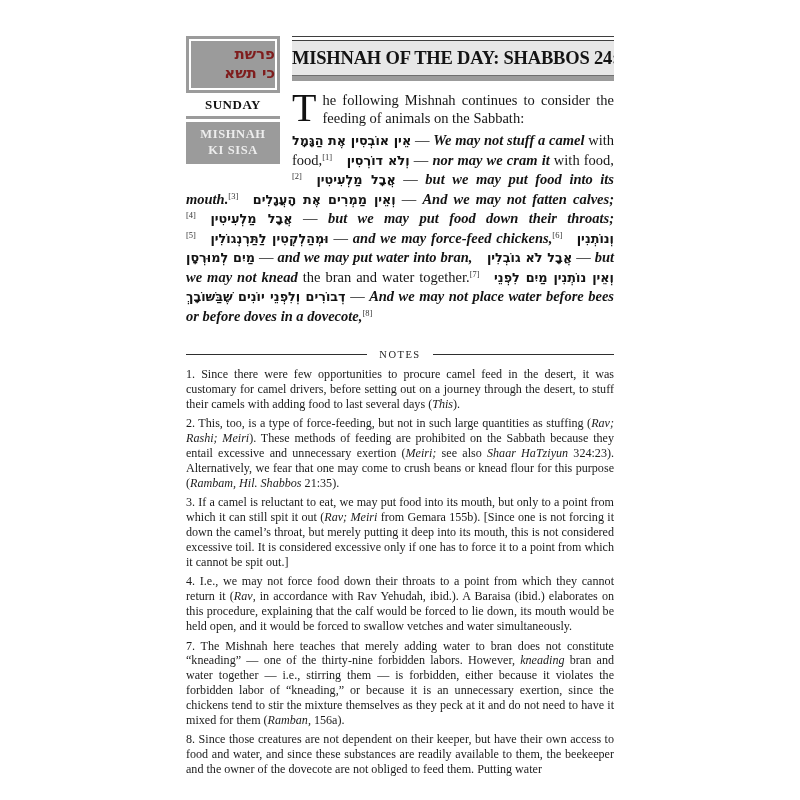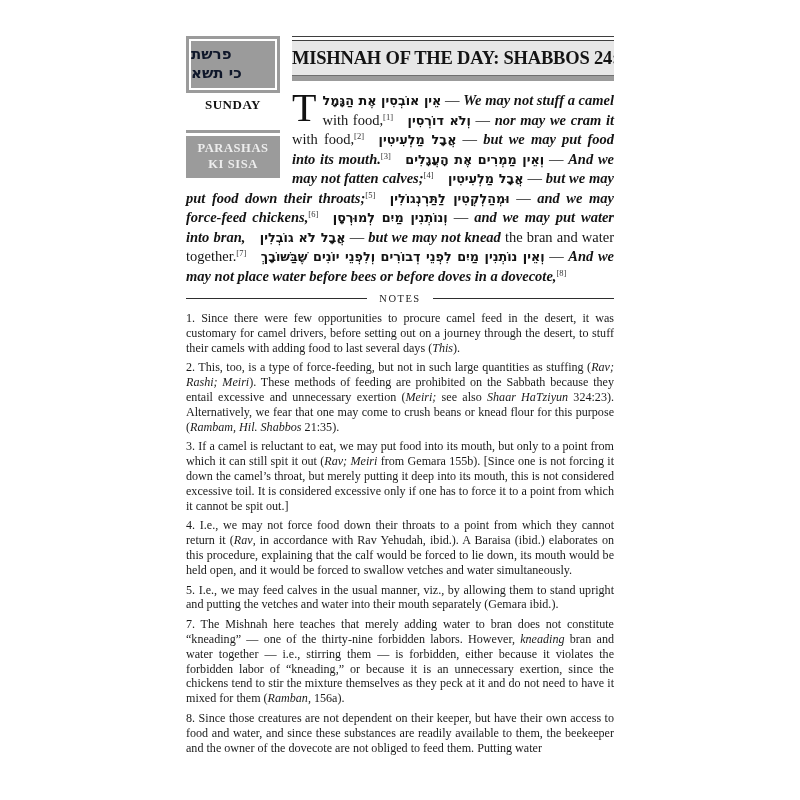--- a/index.html
+++ b/index.html
@@ -7,27 +7,27 @@
     width:800px;height:800px;background:#ffffff;position:relative;
     font-family:"Liberation Serif", serif;color:#1a1a1a;
     -webkit-font-smoothing:antialiased;
   }
   .content{position:absolute;left:186px;top:36px;width:428px;}
 
   
   .sidebar{float:left;width:94px;margin-right:12px;margin-bottom:8px;}
   .heb-box{
     background:#9b9b9b;border:2px solid #ffffff;box-shadow:0 0 0 3px #9b9b9b;
-    margin:3px 3px 0 3px;padding:4px 0 5px;text-align:left;
-    color:#0f172a;font-family:"DejaVu Sans", sans-serif;font-weight:700;
+    margin:3px 3px 0 3px;padding:4px 0 5px;text-align:right;
+    color:#7f1d1d;font-family:"DejaVu Sans", sans-serif;font-weight:700;
     font-size:15px;line-height:1.25;
   }
   .day-label{
     text-align:center;font-weight:700;font-size:13px;letter-spacing:.5px;
-    padding:7px 0 17px;color:#111;
+    padding:7px 0 3px;color:#111;
   }
   .sidebar-rule{height:3px;background:#9b9b9b;}
   .par-box{
     margin-top:3px;background:#9b9b9b;color:#ededed;text-align:center;
     font-weight:700;font-size:12.5px;line-height:1.35;letter-spacing:.6px;
     padding:4px 0 5px;
   }
 
   
   .title-block{overflow:hidden;}
@@ -39,21 +39,21 @@
   .rule-thick{height:5px;background:#9b9b9b;border-top:1px solid #6f6f6f;}
 
   
   .intro{margin:10px 0 4px;font-size:14.5px;line-height:18px;text-align:justify;color:#151515;}
   .dropcap{
     float:left;font-size:40px;line-height:32px;font-weight:400;
     padding:1px 6px 0 0;color:#111;
   }
 
   
-  .mishnah{margin:2px 0 8px;font-size:14.5px;line-height:18.5px;text-align:justify;color:#141414;}
+  .mishnah{margin:2px 0 24px;font-size:14.5px;line-height:18.5px;text-align:justify;color:#141414;}
   .mishnah .he{font-family:"DejaVu Sans", sans-serif;font-weight:700;font-size:12.8px;}
   .mishnah .bi{font-weight:700;font-style:italic;}
   .mishnah sup{font-size:8.5px;line-height:0;vertical-align:5px;color:#333;letter-spacing:0;}
 
   
   .notes-divider{display:flex;align-items:center;gap:12px;margin:2px 0 7px;}
   .notes-divider .line{flex:1;height:1px;background:#2e2e2e;}
   .notes-divider .label{font-size:10.5px;letter-spacing:1.5px;color:#222;}
   .note{margin:0 0 5px;font-size:12.1px;line-height:14.8px;text-align:justify;color:#1b1b1b;}
   .note .it{font-style:italic;}
@@ -64,44 +64,43 @@
 <div class="content">
 
   <div class="sidebar">
     <div class="heb-box">
       <div>פרשת</div>
       <div>כי תשא</div>
     </div>
     <div class="day-label">SUNDAY</div>
     <div class="sidebar-rule"></div>
     <div class="par-box">
-      <div>PARASHAS</div>
+      <div>MISHNAH</div>
       <div>KI SISA</div>
     </div>
   </div>
 
   <div class="title-block">
     <div class="rule-double"></div>
     <div class="title-band">MISHNAH OF THE DAY: SHABBOS 24:3</div>
     <div class="rule-thick"></div>
   </div>
 
-  <p class="intro"><span class="dropcap">T</span></p>
+  <p class="intro"><span class="dropcap">T</span><span>he following Mishnah continues to consider the feeding of animals on the Sabbath:</span></p>
 
   <p class="mishnah" id="mishnah"><span class="he" dir="rtl">אֵין אוֹבְסִין אֶת הַגָּמָל</span> — <span class="bi">We may not stuff a camel</span> with food,<sup>[1]</sup>  <span class="he" dir="rtl">וְלֹא דוֹרְסִין</span> — <span class="bi">nor may we cram it</span> with food,<sup>[2]</sup>  <span class="he" dir="rtl">אֲבָל מַלְעִיטִין</span> — <span class="bi">but we may put food into its mouth.</span><sup>[3]</sup>  <span class="he" dir="rtl">וְאֵין מַמְרִים אֶת הָעֲגָלִים</span> — <span class="bi">And we may not fatten calves;</span><sup>[4]</sup>  <span class="he" dir="rtl">אֲבָל מַלְעִיטִין</span> — <span class="bi">but we may put food down their throats;</span><sup>[5]</sup>  <span class="he" dir="rtl">וּמְהַלְקְטִין לַתַּרְנְגוֹלִין</span> — <span class="bi">and we may force-feed chickens,</span><sup>[6]</sup>  <span class="he" dir="rtl">וְנוֹתְנִין מַיִם לְמוּרְסָן</span> — <span class="bi">and we may put water into bran,</span>  <span class="he" dir="rtl">אֲבָל לֹא גוֹבְלִין</span> — <span class="bi">but we may not knead</span> the bran and water together.<sup>[7]</sup>  <span class="he" dir="rtl">וְאֵין נוֹתְנִין מַיִם לִפְנֵי דְבוֹרִים וְלִפְנֵי יוֹנִים שֶׁבַּשּׁוֹבָךְ</span> — <span class="bi">And we may not place water before bees or before doves in a dovecote,</span><sup>[8]</sup></p>
 
   <div class="notes-divider">
     <span class="line"></span>
     <span class="label">NOTES</span>
     <span class="line"></span>
   </div>
 
   <div id="notes">
       <p class="note"><span>1. </span><span>Since there were few opportunities to procure camel feed in the desert, it was customary for camel drivers, before setting out on a journey through the desert, to stuff their camels with adding food to last several days (</span><span class="it">This</span><span>).</span></p>
       <p class="note"><span>2. </span><span>This, too, is a type of force-feeding, but not in such large quantities as stuffing (</span><span class="it">Rav; Rashi; Meiri</span><span>). These methods of feeding are prohibited on the Sabbath because they entail excessive and unnecessary exertion (</span><span class="it">Meiri;</span><span> see also </span><span class="it">Shaar HaTziyun</span><span> 324:23). Alternatively, we fear that one may come to crush beans or knead flour for this purpose (</span><span class="it">Rambam, Hil. Shabbos</span><span> 21:35).</span></p>
       <p class="note"><span>3. </span><span>If a camel is reluctant to eat, we may put food into its mouth, but only to a point from which it can still spit it out (</span><span class="it">Rav; Meiri</span><span> from Gemara 155b). [Since one is not forcing it down the camel’s throat, but merely putting it deep into its mouth, this is not considered excessive toil. It is considered excessive only if one has to force it to a point from which it cannot be spit out.]</span></p>
       <p class="note"><span>4. </span><span>I.e., we may not force food down their throats to a point from which they cannot return it (</span><span class="it">Rav</span><span>, in accordance with Rav Yehudah, ibid.). A Baraisa (ibid.) elaborates on this procedure, explaining that the calf would be forced to lie down, its mouth would be held open, and it would be forced to swallow vetches and water simultaneously.</span></p>
-      <p class="note"><span>5. </span><span>I.e., we may feed calves in the usual manner, viz., by allowing them to stand upright and putting the vetches and water into their mouth separately (Gemara ibid.).</span></p>
       <p class="note"><span>7. </span><span>The Mishnah here teaches that merely adding water to bran does not constitute “kneading” — one of the thirty-nine forbidden labors. However, </span><span class="it">kneading</span><span> bran and water together — i.e., stirring them — is forbidden, either because it violates the forbidden labor of “kneading,” or because it is an unnecessary exertion, since the chickens tend to stir the mixture themselves as they peck at it and do not need to have it mixed for them (</span><span class="it">Ramban</span><span>, 156a).</span></p>
       <p class="note"><span>8. </span><span>Since those creatures are not dependent on their keeper, but have their own access to food and water, and since these substances are readily available to them, the beekeeper and the owner of the dovecote are not obliged to feed them. Putting water</span></p>
     </div>
 
 </div>
 
 </body></html>

